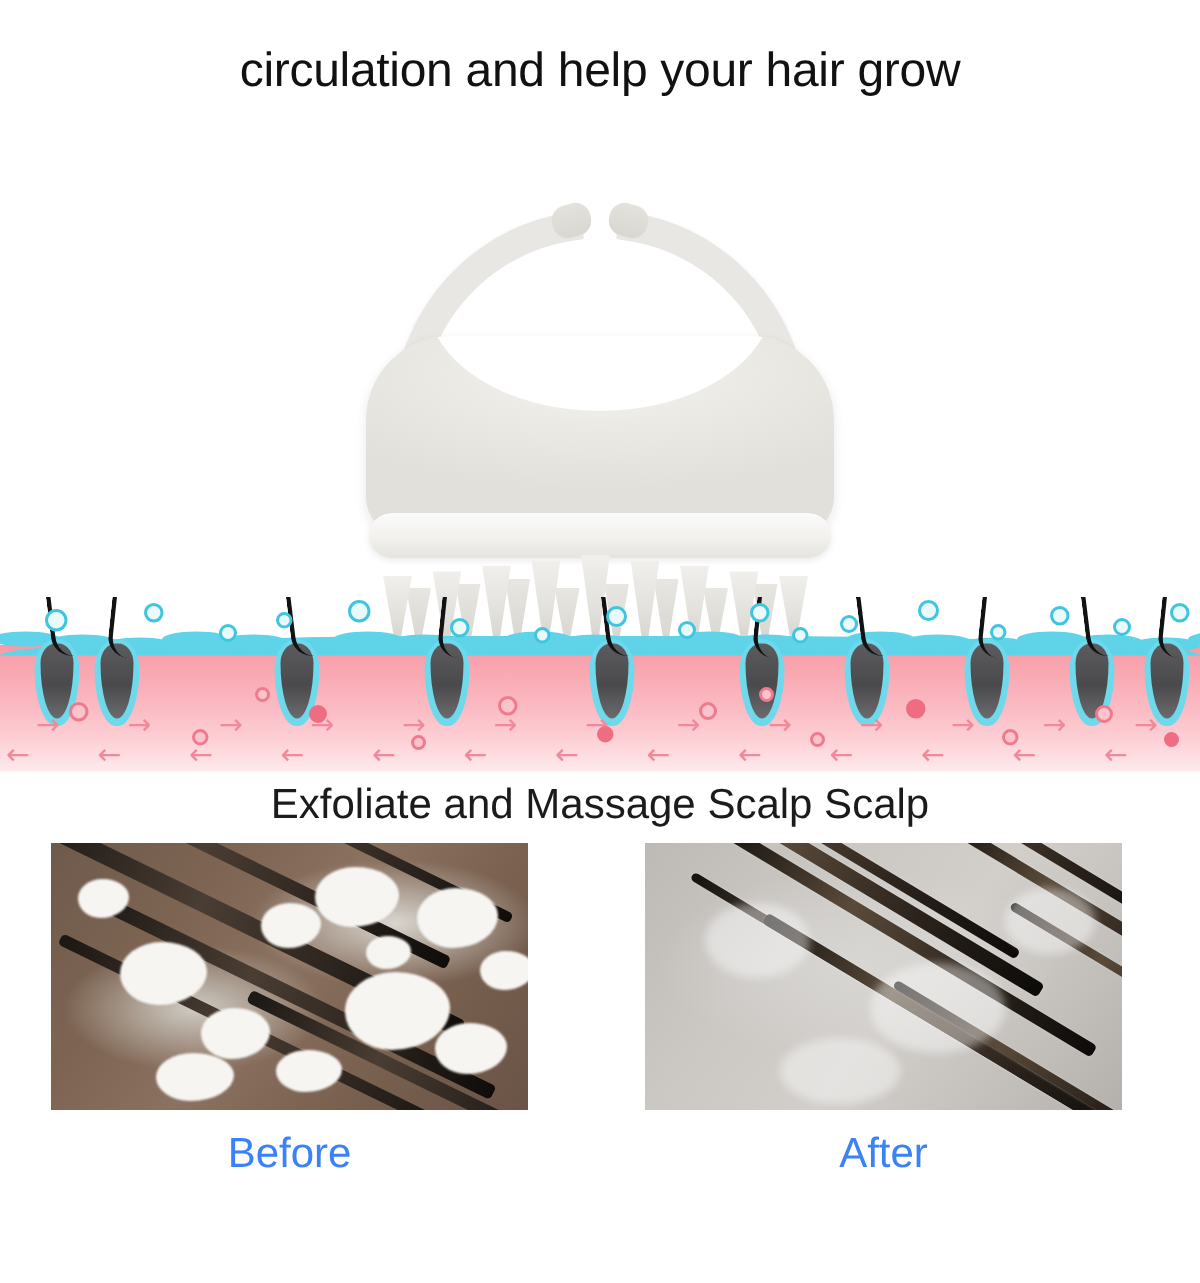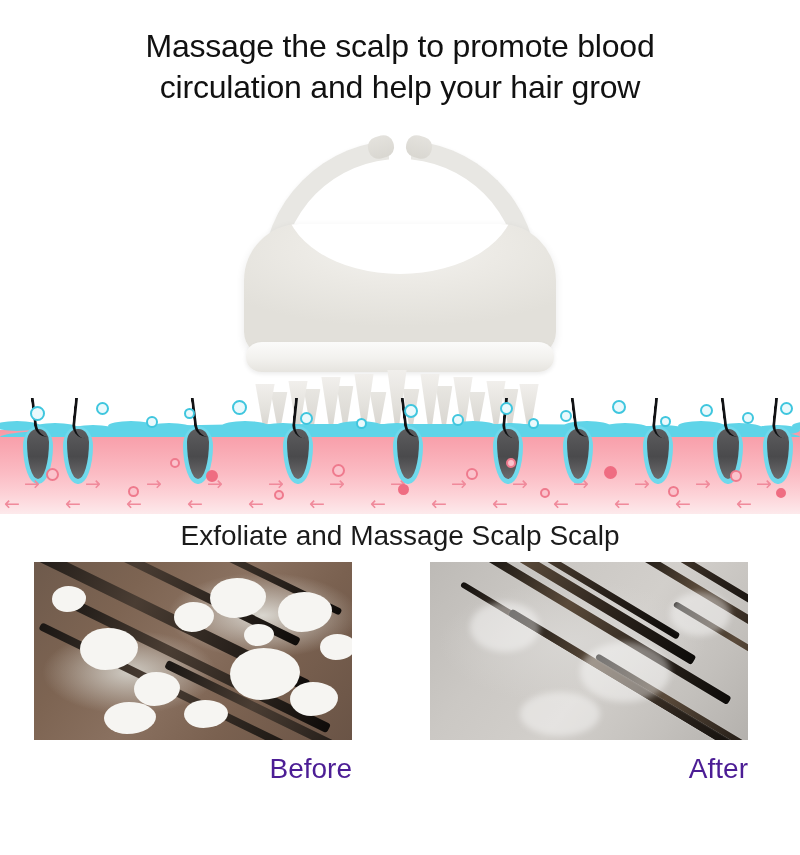--- a/index.html
+++ b/index.html
@@ -200,31 +200,30 @@
   .flake{
     position:absolute;background:#f6f5f2;border-radius:48% 52% 56% 44%/50% 46% 54% 50%;
     filter:blur(0.6px);
   }
   .sheen{
     position:absolute;background:rgba(255,255,255,.42);
     border-radius:50%;filter:blur(3px);
   }
 
   .photo-label{
-    position:absolute;top:752px;width:318px;text-align:right;
-    color:#4c1d95;font-size:28px;line-height:34px;font-weight:400;
+    position:absolute;top:752px;width:318px;text-align:center;
+    color:#3b82f6;font-size:28px;line-height:34px;font-weight:400;
   }
   .photo-label.before{left:34px;}
   .photo-label.after{left:430px;}
 </style>
 </head>
 <body>
 
 <div class="headline">
-  <span>Massage the scalp to promote blood</span>
   <span>circulation and help your hair grow</span>
 </div>
 
 <div class="product-stage">
   <div class="brush">
 
     <div class="handle"></div>
     <div class="handle-gap"></div>
     <div class="handle-tip l"></div>
     <div class="handle-tip r"></div>

